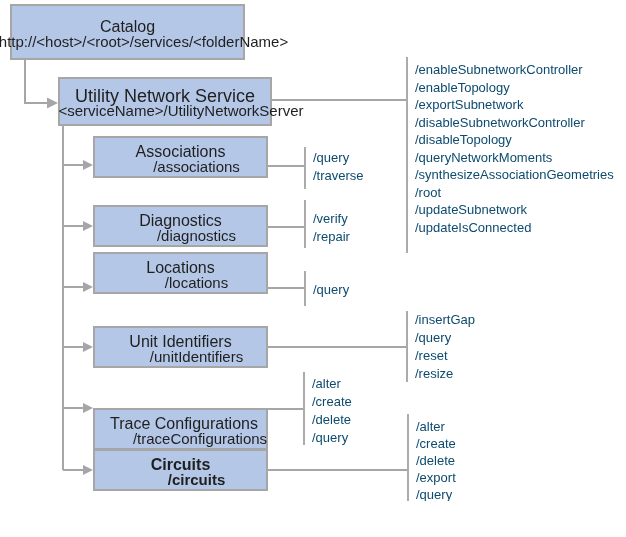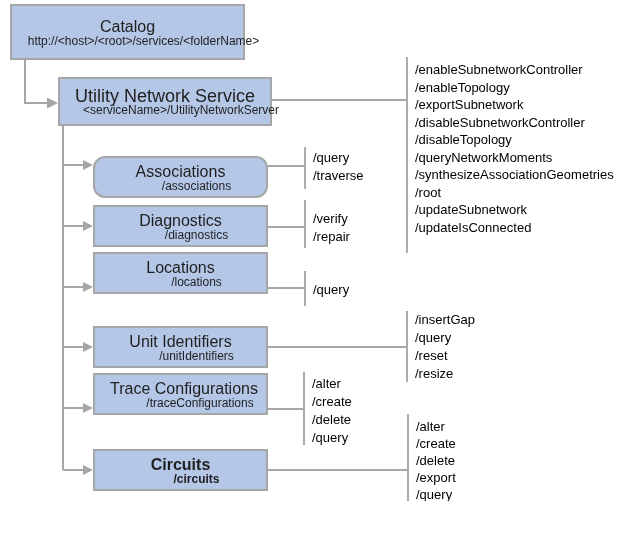--- a/index.html
+++ b/index.html
@@ -28,39 +28,39 @@
     text-align: center;
   }
   .node-title {
     color: #1f1f1f;
     font-size: 16px;
     line-height: 18px;
     white-space: nowrap;
   }
   .node-sub {
     color: #1f1f1f;
-    font-size: 12px;
+    font-size: 15px;
     line-height: 11px;
     white-space: nowrap;
     margin-left: 32px;
   }
   .node.catalog  { left: 10px; top: 4px;  width: 235px; height: 56px; }
   .node.service  { left: 58px; top: 77px; width: 214px; height: 49px; }
   .node.service .node-title { font-size: 18px; }
   .node.child    { left: 93px; width: 175px; height: 42px; }
-  .node.assoc    { top: 156px; border-radius: 12px; }
+  .node.assoc    { top: 136px; }
   .node.diag     { top: 205px; }
   .node.loc      { top: 252px; }
   .node.unitid   { top: 326px; }
-  .node.tracecfg { top: 373px; padding-left: 7px; }
+  .node.tracecfg { top: 408px; padding-left: 7px; }
   .node.circuits { top: 449px; font-weight: bold; }
 
   .ops {
     position: absolute;
-    color: #000000;
+    color: #0c4a6e;
     font-size: 13px;
     line-height: 18px;
     white-space: nowrap;
   }
   .ops.svc  { left: 415px; top: 61px;  line-height: 17.5px; }
   .ops.a    { left: 313px; top: 149px; }
   .ops.d    { left: 313px; top: 210px; }
   .ops.l    { left: 313px; top: 281px; }
   .ops.u    { left: 415px; top: 311px; }
   .ops.t    { left: 312px; top: 375px; }

